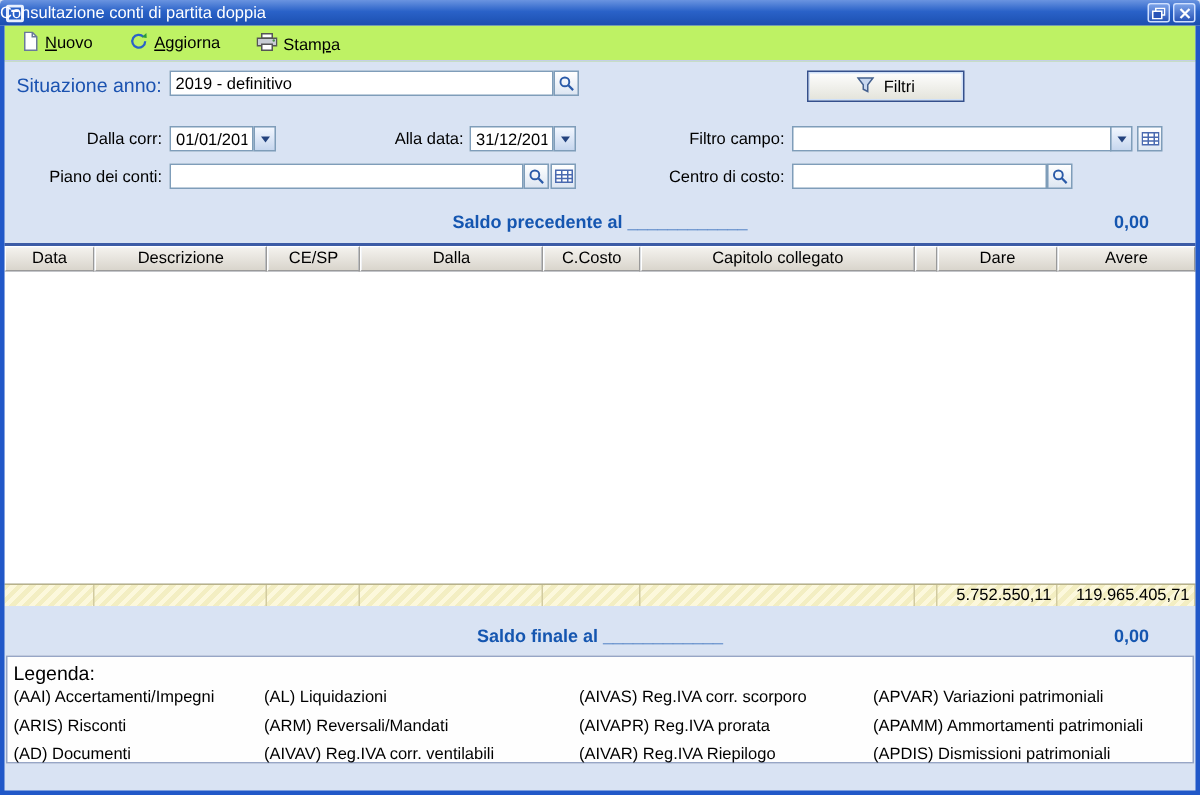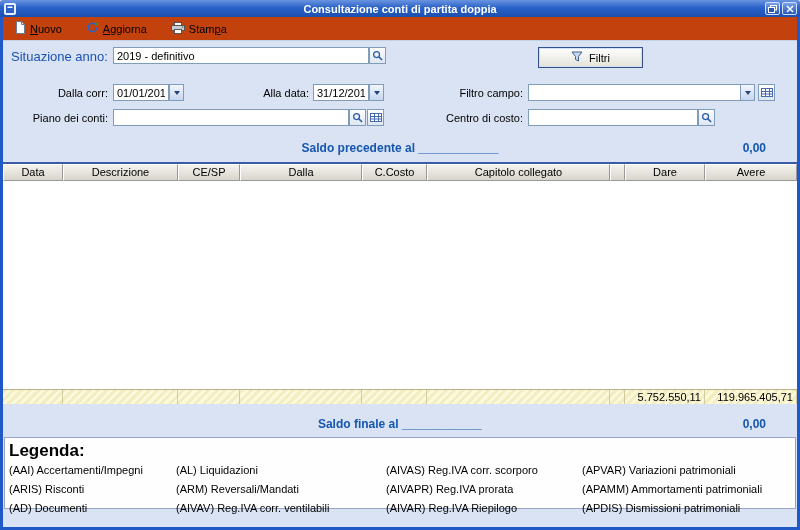--- a/index.html
+++ b/index.html
@@ -4,24 +4,24 @@
 <style>
   *{margin:0;padding:0;box-sizing:border-box;}
   html,body{background:#e8e8e8;}
   body{font-family:"Liberation Sans",sans-serif;}
   .win{position:relative;width:800px;height:530px;background:#d9e3f3;font-size:11px;color:#000;overflow:hidden;}
   .frame-l{position:absolute;left:0;top:17px;bottom:0;width:3px;background:#2158c8;z-index:6;}
   .frame-r{position:absolute;right:0;top:17px;bottom:0;width:3px;background:#2158c8;z-index:6;}
   .frame-b{position:absolute;left:0;bottom:0;height:3px;width:100%;background:#2158c8;z-index:6;}
   .titlebar{position:absolute;left:0;top:0;width:100%;height:17px;background:linear-gradient(180deg,#6a94e0 0%,#2a62c8 45%,#1b4fb0 100%);display:flex;align-items:center;padding:0 3px;border-radius:3px 3px 0 0;z-index:7;}
   .appicon{width:13px;height:13px;display:inline-flex;align-items:center;justify-content:center;}
-  .title{position:absolute;left:0;right:0;text-align:center;color:#fff;font-weight:bold;font-size:11px;pointer-events:none;}
+  .title{position:absolute;left:0;right:0;text-align:left;color:#fff;font-weight:normal;font-size:11px;pointer-events:none;}
   .winctrls{margin-left:auto;display:flex;gap:2px;z-index:2;}
   .wbtn{width:15px;height:13px;border:1px solid #cfe0ff;border-radius:2px;background:linear-gradient(#7aa2e8,#2a55b8);display:inline-flex;align-items:center;justify-content:center;padding:0;cursor:pointer;}
-  .toolbar{position:absolute;left:3px;top:17px;right:3px;height:24px;background:#c2410c;border-bottom:1px solid #c4d0e4;display:flex;align-items:center;gap:12px;padding:0 5px;z-index:2;}
+  .toolbar{position:absolute;left:3px;top:17px;right:3px;height:24px;background:#bef264;border-bottom:1px solid #c4d0e4;display:flex;align-items:flex-end;gap:12px;padding:0 5px;z-index:2;}
   .tbtn{display:inline-flex;align-items:center;gap:4px;background:transparent;border:1px solid transparent;font-family:inherit;font-size:11px;color:#000;padding:2px 5px;cursor:pointer;}
   .u{text-decoration:underline;}
   .form{position:absolute;left:3px;top:41px;right:3px;height:121px;}
   .lbl{position:absolute;font-size:11px;white-space:nowrap;}
   .r{text-align:right;}
   .lbl-blue{color:#1a52b0;font-size:13px;}
   .inp{position:absolute;height:17px;border:1px solid #7f9db9;background:#fff;font-size:11px;padding:1px 3px;font-family:inherit;color:#000;}
   .sq{position:absolute;width:17px;height:17px;border:1px solid #7f9db9;background:linear-gradient(#ffffff,#dde6f2);display:inline-flex;align-items:center;justify-content:center;padding:0;cursor:pointer;}
   .drop{position:absolute;width:15px;height:17px;border:1px solid #7f9db9;background:linear-gradient(#f2f7ff,#c6d6ee);display:inline-flex;align-items:center;justify-content:center;padding:0;cursor:pointer;}
   .tri{width:0;height:0;border-left:3.5px solid transparent;border-right:3.5px solid transparent;border-top:4px solid #23427e;}
@@ -29,21 +29,21 @@
   .saldo-label{position:absolute;left:0;right:0;text-align:center;color:#1556b0;font-weight:bold;font-size:12px;}
   .saldo-value{position:absolute;right:34px;color:#1556b0;font-weight:bold;font-size:12px;}
   .tbl{position:absolute;left:3px;top:162px;width:794px;border-top:2px solid #3c5ba6;}
   .thead{display:flex;height:17px;}
   .th{border-top:1px solid #fff;border-left:1px solid #fff;border-right:1px solid #999;border-bottom:1px solid #999;background:linear-gradient(#f4f2ee,#d9d5cc);text-align:center;font-size:11px;line-height:14px;overflow:hidden;white-space:nowrap;cursor:default;}
   .tbody{height:208px;background:#fff;}
   .totrow{display:flex;height:15px;background:repeating-linear-gradient(135deg,#f3eec2 0 3px,#fcf8dc 3px 6px);border-top:1px solid #b8b28a;}
   .td{border-right:1px solid #d2cba0;font-size:11px;text-align:right;padding-right:3px;line-height:14px;overflow:hidden;white-space:nowrap;}
   .c0{width:60px}.c1{width:115px}.c2{width:62px}.c3{width:122px}.c4{width:65px}.c5{width:183px}.c6{width:15px}.c7{width:80px}.c8{width:92px}
   .legend{position:absolute;left:4px;top:437px;width:792px;height:72px;background:#fefefe;border:1px solid #97a6c6;}
-  .legend-title{font-weight:bold;font-size:17px;padding:3px 0 2px 4px;}
+  .legend-title{font-weight:normal;font-size:13px;padding:3px 0 2px 4px;}
   .legend-grid{display:grid;grid-template-columns:167px 210px 196px auto;padding-left:4px;row-gap:5px;font-size:11px;line-height:14px;}
 </style>
 </head>
 <body>
 
 <div class="win">
 
   <div class="titlebar">
     <span class="appicon">
       <svg width="12" height="12" viewBox="0 0 12 12">

